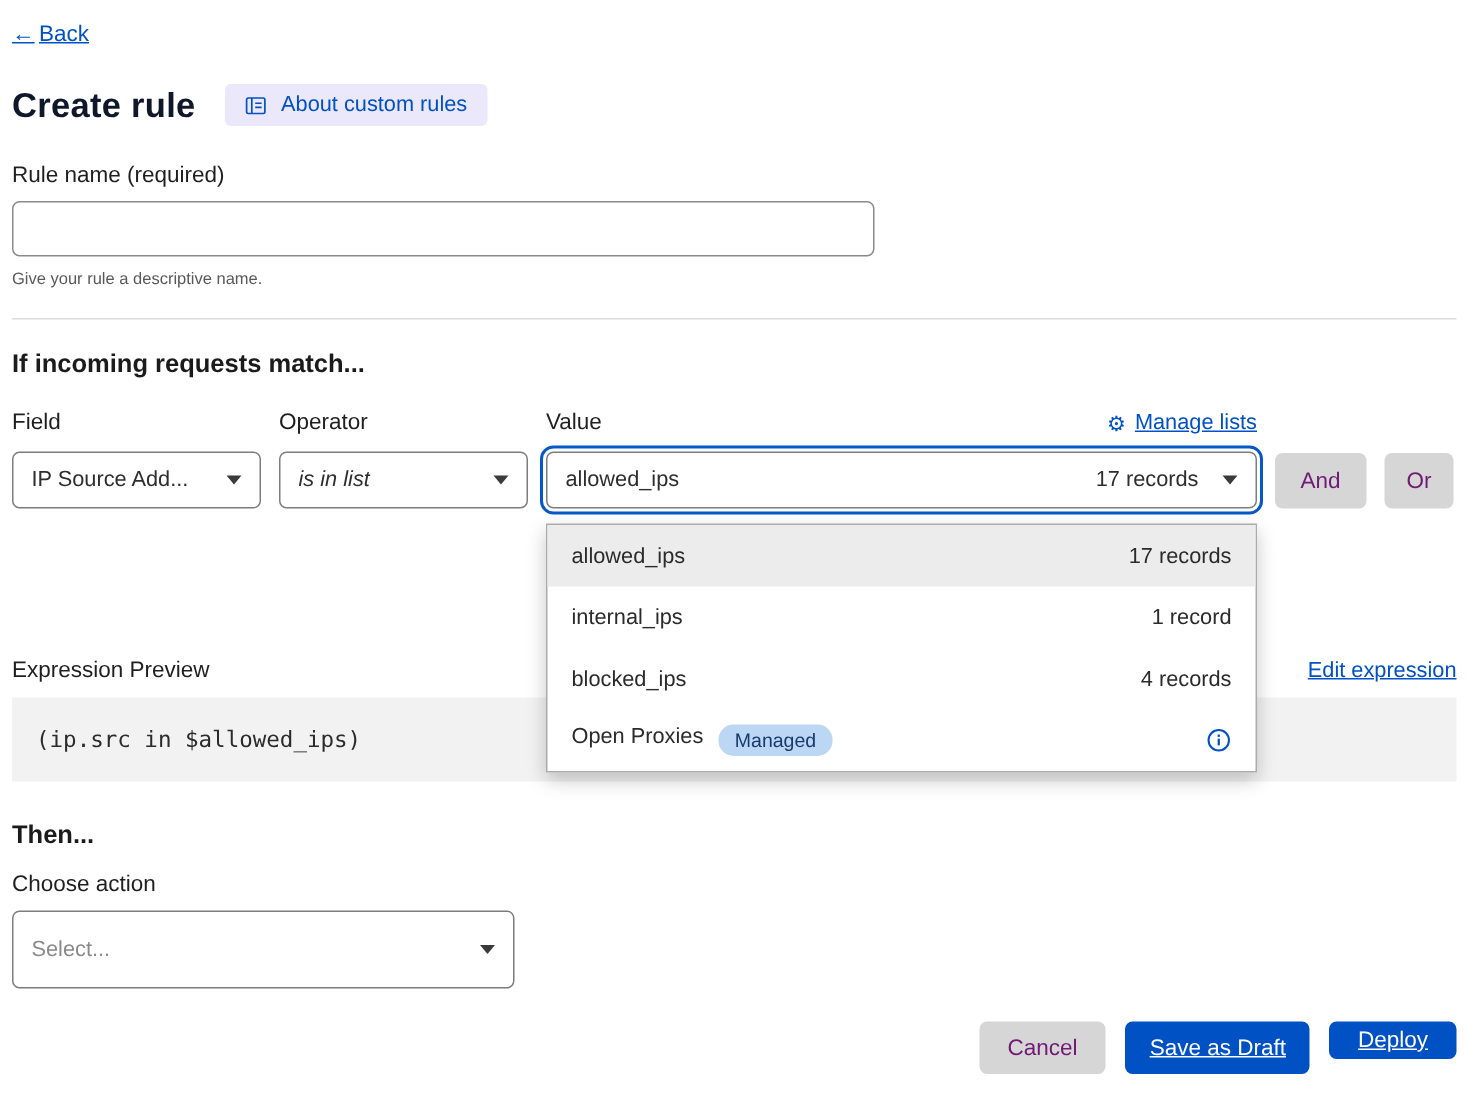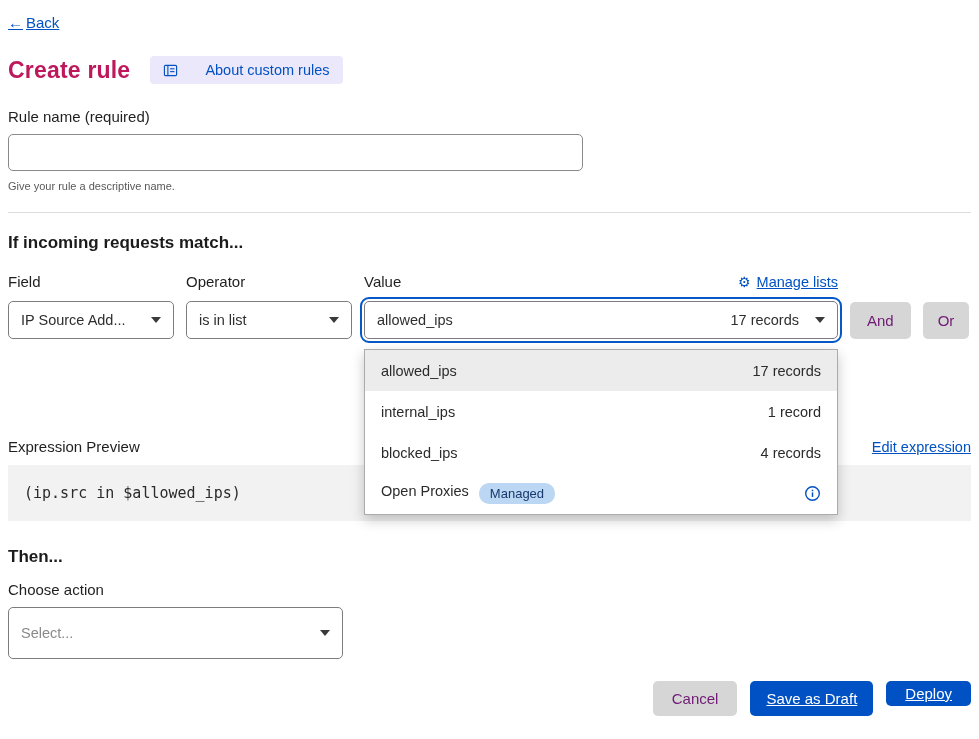--- a/index.html
+++ b/index.html
@@ -6,22 +6,22 @@
   html, body { margin: 0; padding: 0; background: #fff; }
   body { font-family: "Liberation Sans", sans-serif; color: #1f1f1f; }
 
   .page { width: 979px; min-height: 739px; padding: 14px 8px 18px 8px; position: relative; }
 
   
   .back-link { display: inline-flex; align-items: center; gap: 3px; color: #0051c3; font-size: 15px; text-decoration: underline; cursor: pointer; }
 
   
   .title-row { display: flex; align-items: center; gap: 20px; margin-top: 24px; }
-  .title-row h1 { margin: 0; font-size: 23px; font-weight: 700; color: #be185d; letter-spacing: .2px; }
-  .about-chip { display: inline-flex; align-items: center; gap: 27px; background: #ece8fb; color: #0051c3; border-radius: 4px; padding: 6px 13px; font-size: 14.5px; cursor: pointer; }
+  .title-row h1 { margin: 0; font-size: 23px; font-weight: 700; color: #0f172a; letter-spacing: .2px; }
+  .about-chip { display: inline-flex; align-items: center; gap: 9px; background: #ece8fb; color: #0051c3; border-radius: 4px; padding: 6px 13px; font-size: 14.5px; cursor: pointer; }
 
   
   .rule-name { margin-top: 24px; }
   .field-label { font-size: 15px; color: #1f1f1f; }
   .rule-name input { display: block; margin-top: 9px; width: 575px; height: 37px; border: 1px solid #8a8a8a; border-radius: 5px; padding: 0 10px; font-size: 14.5px; font-family: "Liberation Sans", sans-serif; }
   .helper { margin-top: 9px; font-size: 11px; color: #595959; }
 
   hr.divider { border: none; border-top: 1px solid #dcdcdc; margin: 20px 0; }
 
   .section-heading { font-size: 17px; font-weight: 700; color: #1b1b1b; margin: 0 0 20px 0; }
@@ -31,21 +31,21 @@
   .labels-row .col-a { width: 166px; }
   .labels-row .col-b { width: 166px; }
   .labels-row .col-c { width: 474px; display: flex; justify-content: space-between; align-items: center; }
   .manage-lists { display: inline-flex; align-items: center; gap: 6px; color: #0051c3; font-size: 14.5px; cursor: pointer; }
   .manage-lists .lbl { text-decoration: underline; }
   .gear { font-size: 14px; line-height: 1; }
 
   .controls-row { display: flex; gap: 12px; align-items: center; }
   .selectbox { height: 38px; border: 1px solid #7d7d7d; border-radius: 5px; background: #fff; display: flex; align-items: center; justify-content: space-between; padding: 0 12px; font-size: 14.5px; color: #2e2e2e; cursor: pointer; }
   .sel-field { width: 166px; }
-  .sel-operator { width: 166px; }
+  .sel-operator { width: 166px; font-style: italic; }
   .value-wrap { position: relative; width: 474px; }
   .sel-value { width: 100%; outline: 2px solid #0658c9; outline-offset: 2px; }
   .sel-text { white-space: nowrap; overflow: hidden; text-overflow: ellipsis; }
   .right-group { display: flex; align-items: center; gap: 16px; }
   .chevron { width: 0; height: 0; border-left: 5px solid transparent; border-right: 5px solid transparent; border-top: 6px solid #3a3a3a; flex: none; }
 
   .btn { height: 37px; border: none; border-radius: 5px; font-size: 15px; font-family: "Liberation Sans", sans-serif; cursor: pointer; }
   .btn-gray { background: #d6d6d6; color: #701a75; }
   .btn-blue { background: #0051c3; color: #fff; text-decoration: underline; }
   .btn-and { padding: 0 17px; margin-left: 0; }

